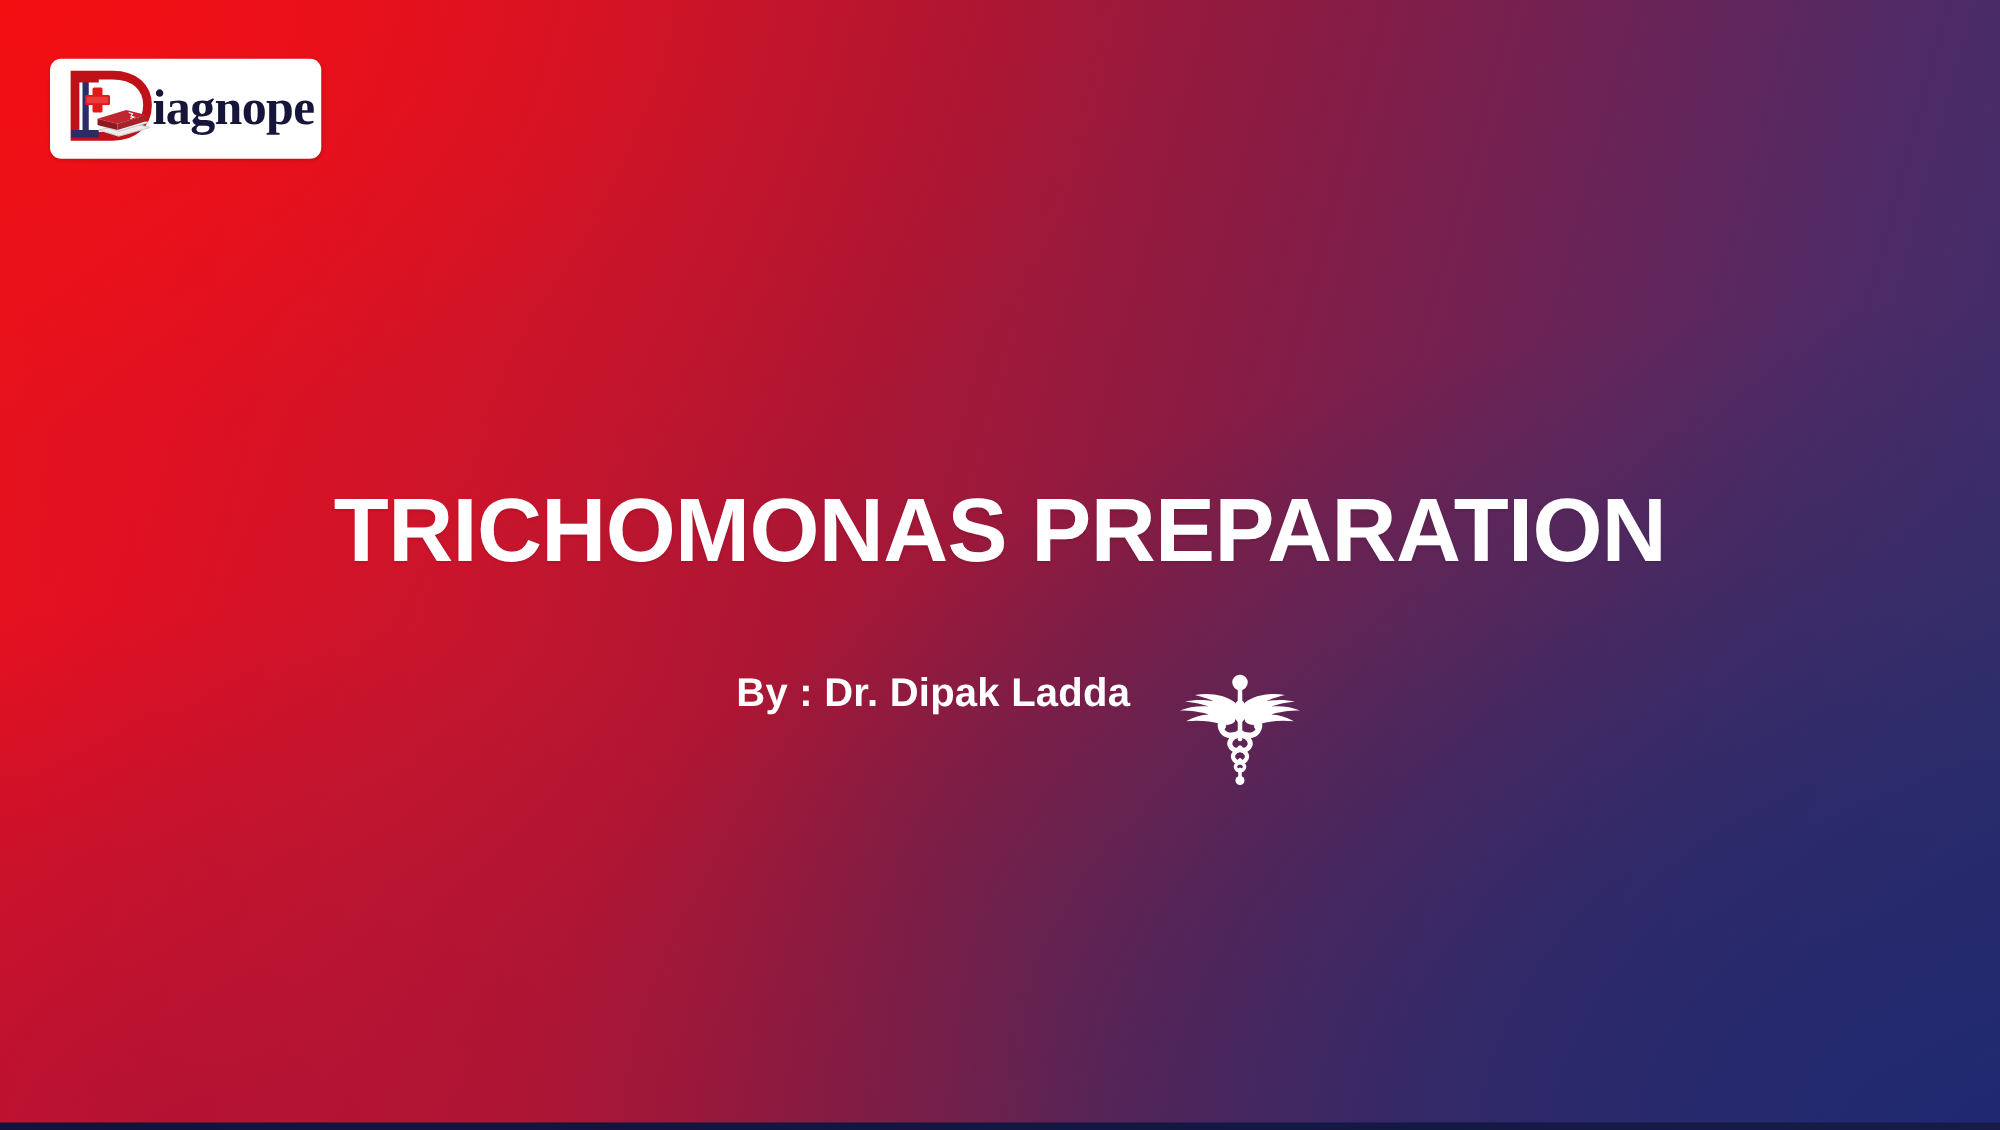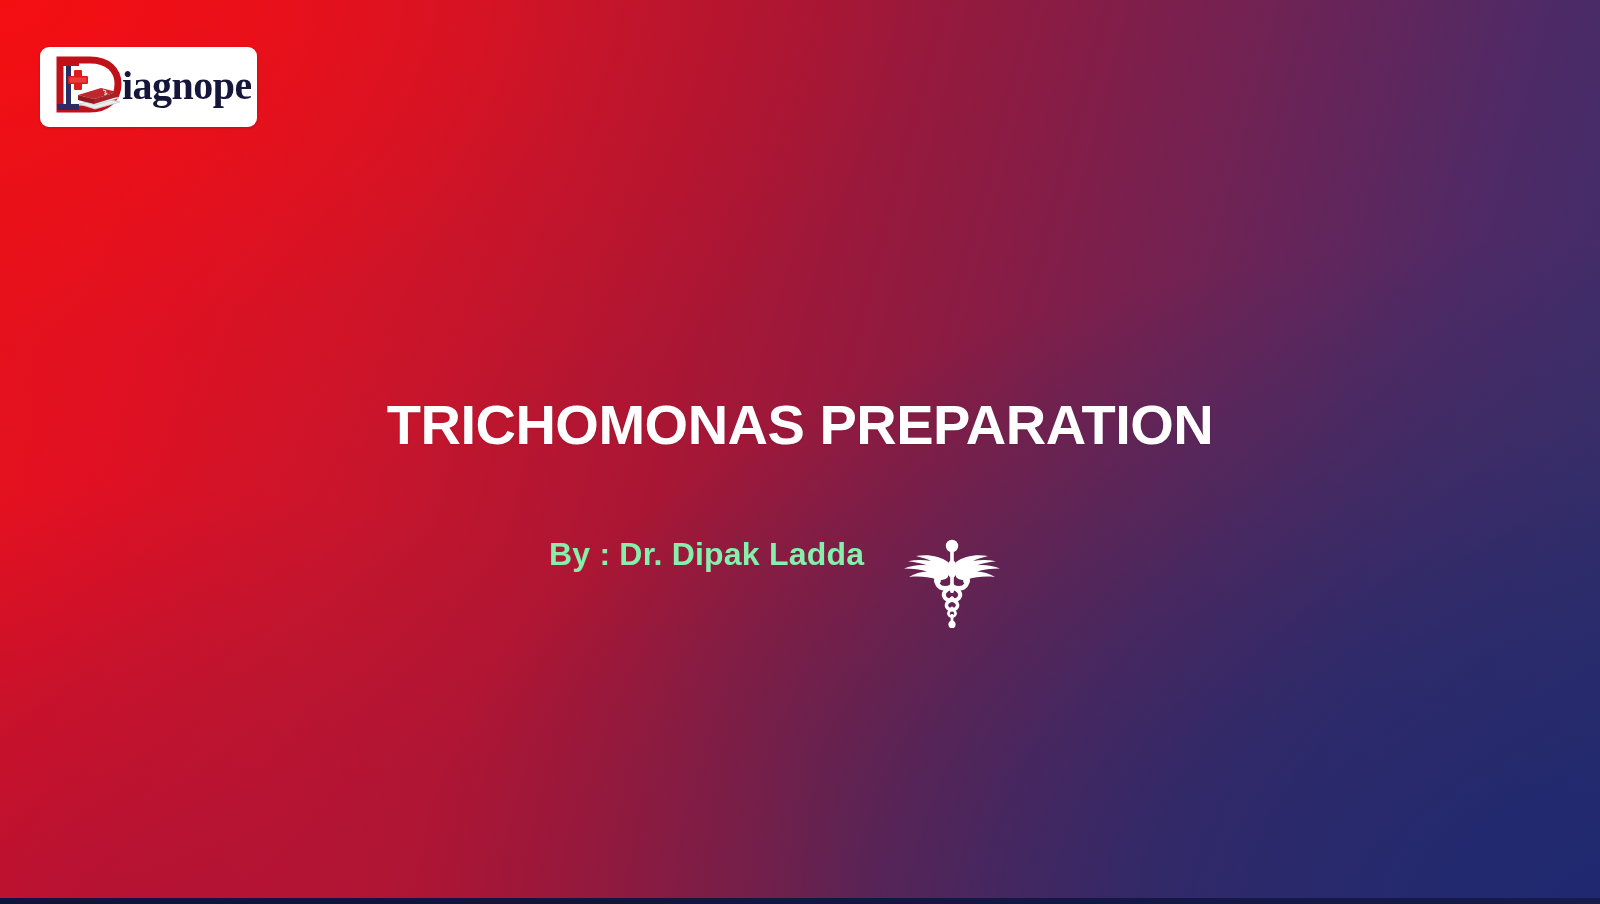--- a/index.html
+++ b/index.html
@@ -84,43 +84,44 @@
   }
 
   
   .slide-title {
     position: absolute;
     left: 0;
     right: 0;
     top: 382px;
     text-align: center;
     color: #ffffff;
-    font-size: 56px;
+    font-size: 72px;
     line-height: 86px;
     font-weight: 700;
     letter-spacing: -0.5px;
     white-space: nowrap;
     text-shadow: 0 1px 2px rgba(0,0,0,0.10);
   }
 
   
   .byline-wrap {
     position: absolute;
     left: 549px;
     top: 531px;
     display: flex;
     align-items: flex-start;
   }
   .byline-text {
-    color: #86efac;
+    color: #ffffff;
     font-size: 32px;
     line-height: 46px;
     font-weight: 700;
     letter-spacing: 0.2px;
     width: 345px;
+    margin-left: 40px;
   }
   .byline-line {
     display: block;
     white-space: nowrap;
   }
   .caduceus {
     margin-left: 6px;
     margin-top: 1px;
     width: 104px;
     height: 100px;

